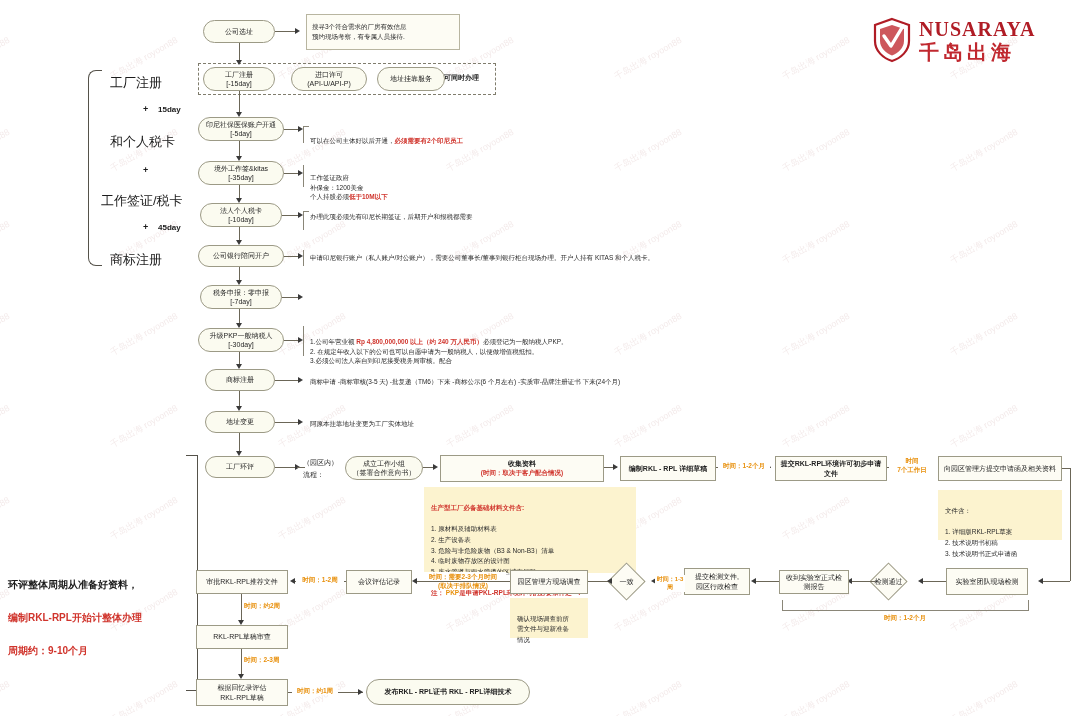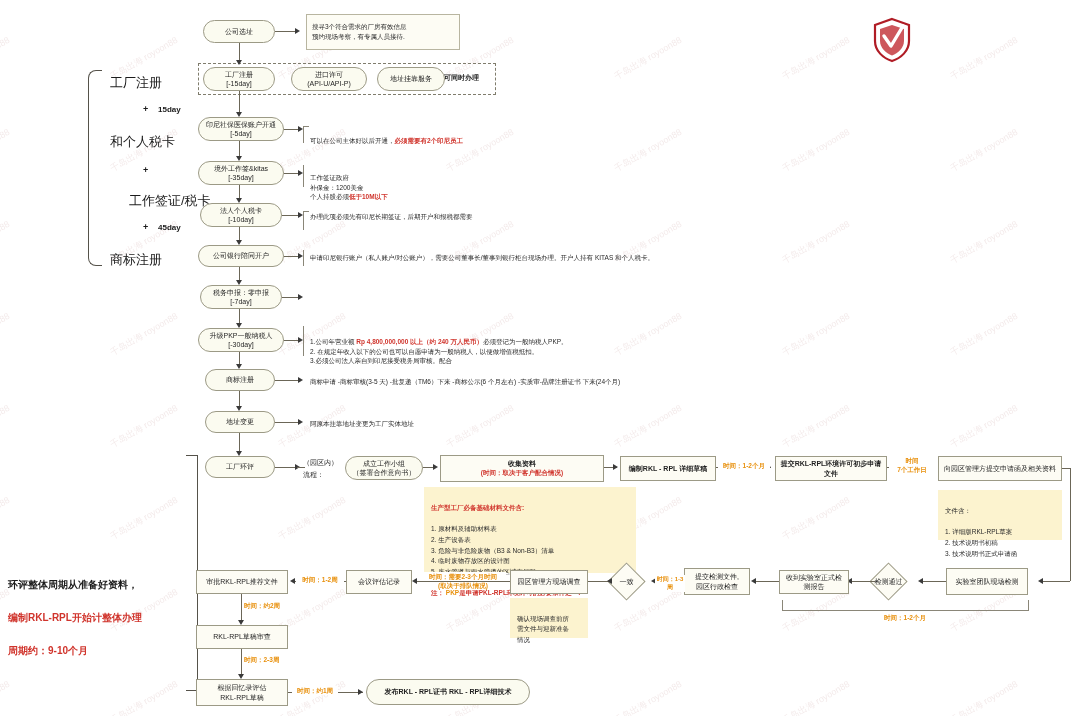--- a/index.html
+++ b/index.html
@@ -142,29 +142,33 @@
     </div>
 
   <div id="logo">
     <span class="shield">
       <svg width="40" height="46" viewBox="0 0 40 46">
         <path d="M20 2 L37 8 V24 C37 34 29 41 20 44 C11 41 3 34 3 24 V8 Z" fill="none" stroke="#b01c25" stroke-width="2.2"></path>
         <path d="M20 8 L32 12 V24 C32 31 26 36 20 38.5 C14 36 8 31 8 24 V12 Z" fill="#c43a3f" opacity=".85"></path>
         <path d="M12 19 L19 29 L31 9" fill="none" stroke="#ffffff" stroke-width="3.4" stroke-linecap="round" stroke-linejoin="round"></path>
       </svg>
     </span>
+    <span class="txt">
+      <span class="en">NUSARAYA</span>
+      <span class="cn">千岛出海</span>
+    </span>
   </div>
 
   <div class="bracket" style="left:88px;top:70px;width:14px;height:196px;"></div>
   <div class="phase" style="left:110px;top:74px;">工厂注册</div>
   <div class="phaseplus" style="left:143px;top:104px;">+</div>
   <div class="phaseday" style="left:158px;top:105px;">15day</div>
   <div class="phase" style="left:110px;top:133px;">和个人税卡</div>
   <div class="phaseplus" style="left:143px;top:165px;">+</div>
-  <div class="phase" style="left:101px;top:192px;margin-left:28px;">工作签证/税卡</div>
+  <div class="phase" style="left:101px;top:192px;">工作签证/税卡</div>
   <div class="phaseplus" style="left:143px;top:222px;">+</div>
   <div class="phaseday" style="left:158px;top:223px;">45day</div>
   <div class="phase" style="left:110px;top:251px;">商标注册</div>
 
   <div class="headline" style="left:8px;top:560px;width:186px;">
     <span style="color:#1b1b1b;">环评整体周期从准备好资料，</span><br>
     <span style="color:#d0342c;">编制RKL-RPL开始计整体办理</span><br>
     <span style="color:#d0342c;">周期约：9-10个月</span>
   </div>
   <div class="bracket" style="left:186px;top:455px;width:12px;height:236px;border-radius:0;border-left:none;border-right:1px solid #55524a;border-top:1px solid #55524a;border-bottom:1px solid #55524a;"></div>

